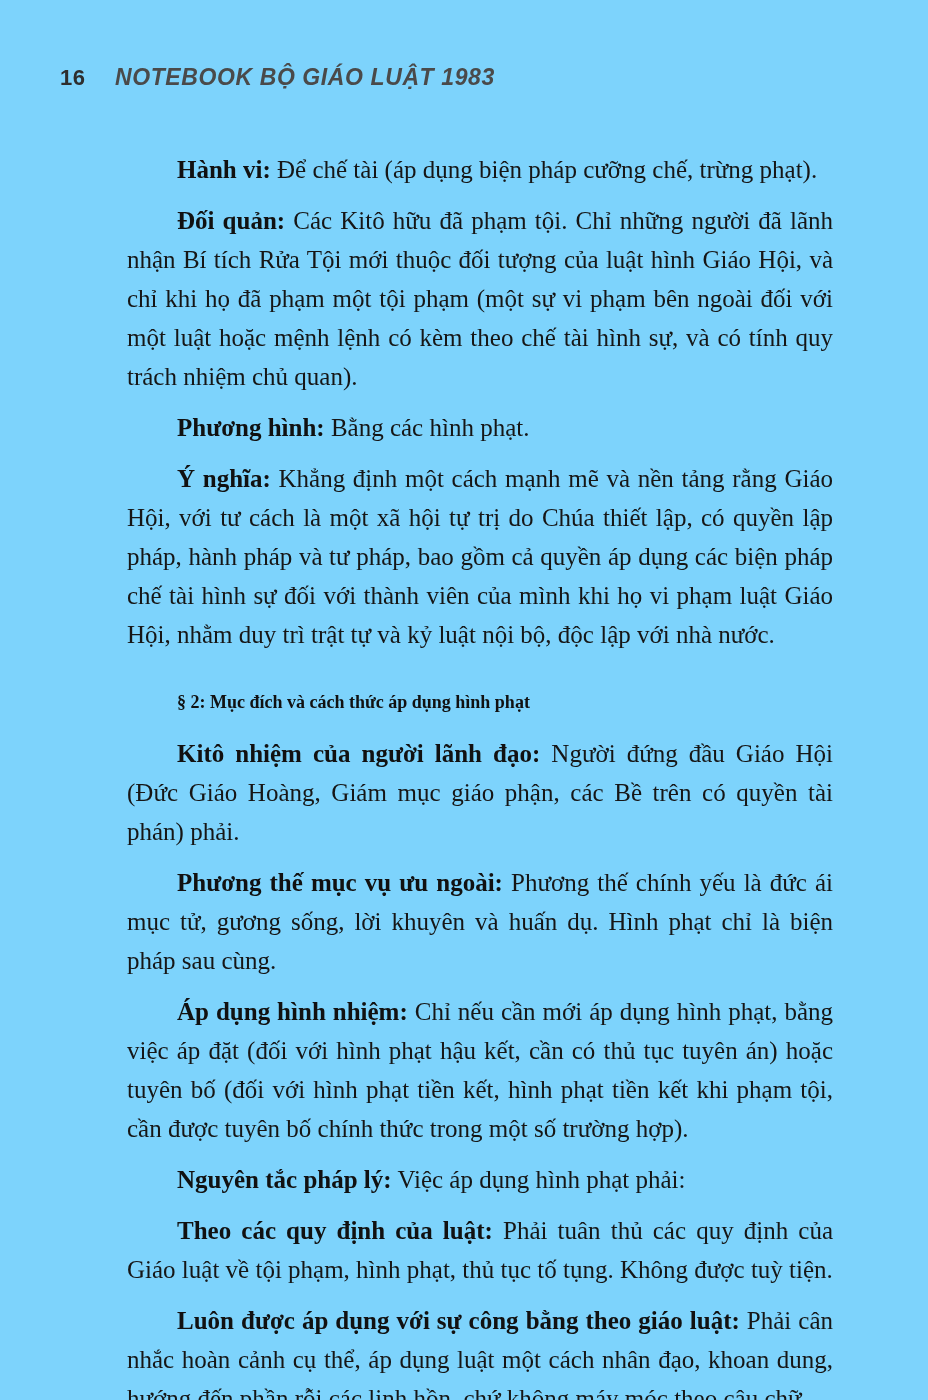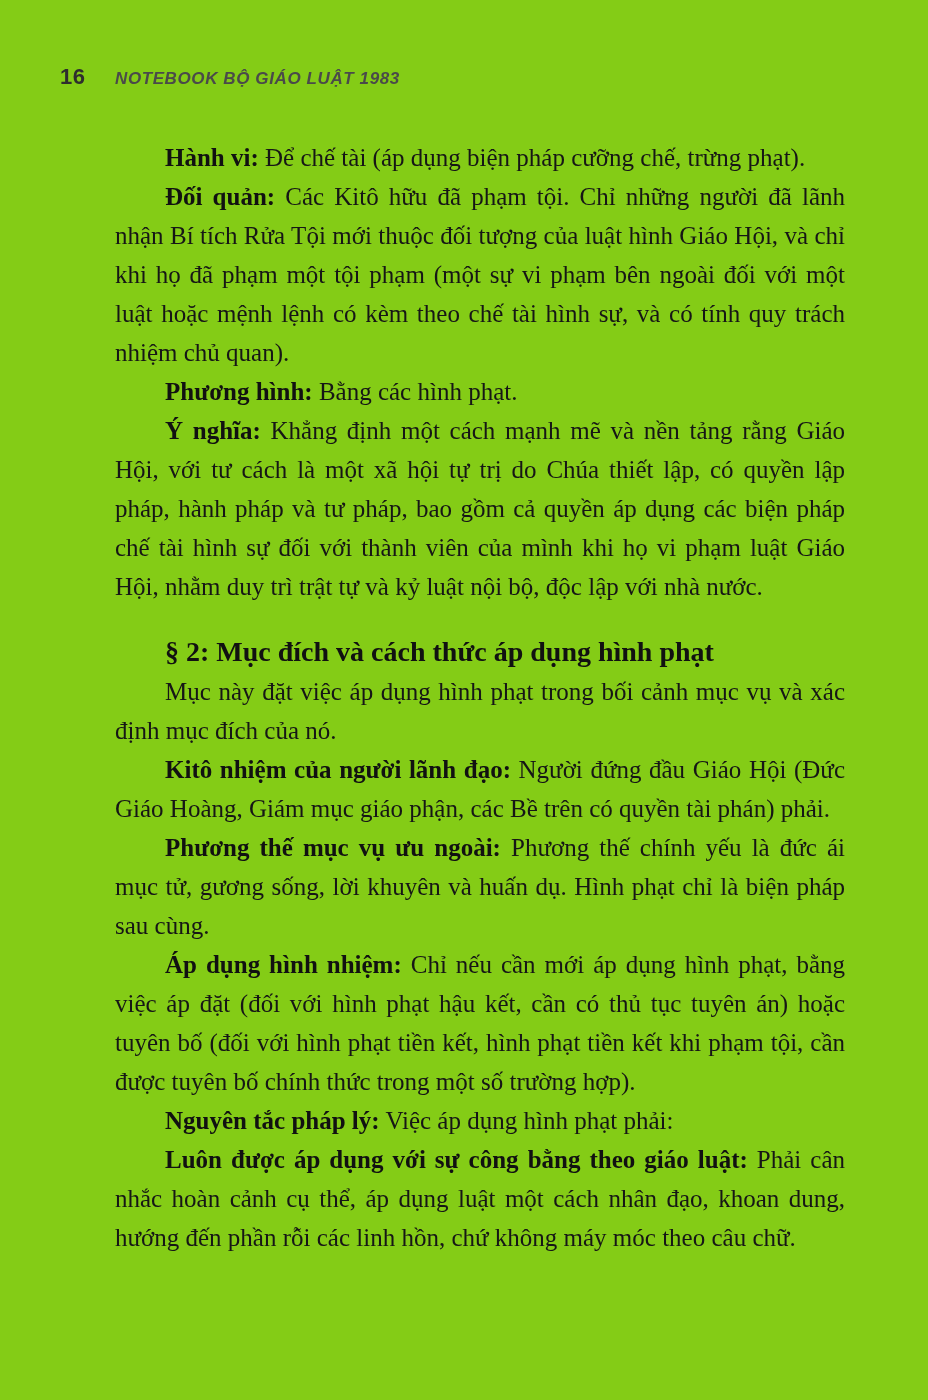--- a/index.html
+++ b/index.html
@@ -4,21 +4,21 @@
 <style>
   html, body {
     margin: 0;
     padding: 0;
     background: #ffffff;
   }
   .page {
     position: relative;
     width: 928px;
     height: 1400px;
-    background: #84cc16;
+    background: #7dd3fc;
     overflow: hidden;
     font-family: "Liberation Serif", "DejaVu Serif", serif;
   }
   .running-header {
     position: absolute;
     top: 64px;
     left: 60px;
     right: 60px;
     display: flex;
     align-items: baseline;
@@ -27,68 +27,68 @@
   .page-number {
     font-size: 22px;
     font-weight: 600;
     color: #2e2e2e;
     width: 55px;
     flex: 0 0 55px;
     font-style: normal;
     letter-spacing: 0.5px;
   }
   .running-title {
-    font-size: 17px;
+    font-size: 23px;
     font-style: italic;
     font-weight: 600;
     color: #4a4a4a;
     letter-spacing: 0.6px;
   }
   .page-body {
     position: absolute;
     top: 138px;
     left: 115px;
     width: 730px;
     font-size: 25px;
     line-height: 39px;
     color: #161616;
   }
   .para {
-    margin: 0;
+    margin: 12px;
     text-indent: 50px;
     text-align: justify;
     text-justify: inter-word;
   }
   .para strong {
     font-weight: bold;
     color: #111111;
   }
   .para.section-heading {
     margin-top: 26px;
     text-align: left;
   }
   .para.section-heading strong {
-    font-size: 28px;
+    font-size: 18px;
   }
 </style>
 </head>
 <body>
 
 <div class="page">
   <div class="running-header">
     <span class="page-number">16</span>
     <span class="running-title">NOTEBOOK BỘ GIÁO LUẬT 1983</span>
   </div>
 
   <div class="page-body">
       <p class="para entry"><strong>Hành vi:</strong> Để chế tài (áp dụng biện pháp cưỡng chế, trừng phạt).</p>
       <p class="para entry"><strong>Đối quản:</strong> Các Kitô hữu đã phạm tội. Chỉ những người đã lãnh nhận Bí tích Rửa Tội mới thuộc đối tượng của luật hình Giáo Hội, và chỉ khi họ đã phạm một tội phạm (một sự vi phạm bên ngoài đối với một luật hoặc mệnh lệnh có kèm theo chế tài hình sự, và có tính quy trách nhiệm chủ quan).</p>
       <p class="para entry"><strong>Phương hình:</strong> Bằng các hình phạt.</p>
       <p class="para entry"><strong>Ý nghĩa:</strong> Khẳng định một cách mạnh mẽ và nền tảng rằng Giáo Hội, với tư cách là một xã hội tự trị do Chúa thiết lập, có quyền lập pháp, hành pháp và tư pháp, bao gồm cả quyền áp dụng các biện pháp chế tài hình sự đối với thành viên của mình khi họ vi phạm luật Giáo Hội, nhằm duy trì trật tự và kỷ luật nội bộ, độc lập với nhà nước.</p>
       <p class="para section-heading"><strong>§ 2: Mục đích và cách thức áp dụng hình phạt</strong></p>
-      <p class="para plain">Mục này đặt việc áp dụng hình phạt trong bối cảnh mục vụ và xác định mục đích của nó.</p>
       <p class="para entry"><strong>Kitô nhiệm của người lãnh đạo:</strong> Người đứng đầu Giáo Hội (Đức Giáo Hoàng, Giám mục giáo phận, các Bề trên có quyền tài phán) phải.</p>
       <p class="para entry"><strong>Phương thế mục vụ ưu ngoài:</strong> Phương thế chính yếu là đức ái mục tử, gương sống, lời khuyên và huấn dụ. Hình phạt chỉ là biện pháp sau cùng.</p>
       <p class="para entry"><strong>Áp dụng hình nhiệm:</strong> Chỉ nếu cần mới áp dụng hình phạt, bằng việc áp đặt (đối với hình phạt hậu kết, cần có thủ tục tuyên án) hoặc tuyên bố (đối với hình phạt tiền kết, hình phạt tiền kết khi phạm tội, cần được tuyên bố chính thức trong một số trường hợp).</p>
       <p class="para entry"><strong>Nguyên tắc pháp lý:</strong> Việc áp dụng hình phạt phải:</p>
+      <p class="para entry"><strong>Theo các quy định của luật:</strong> Phải tuân thủ các quy định của Giáo luật về tội phạm, hình phạt, thủ tục tố tụng. Không được tuỳ tiện.</p>
       <p class="para entry"><strong>Luôn được áp dụng với sự công bằng theo giáo luật:</strong> Phải cân nhắc hoàn cảnh cụ thể, áp dụng luật một cách nhân đạo, khoan dung, hướng đến phần rỗi các linh hồn, chứ không máy móc theo câu chữ.</p>
     </div>
 </div>
 
 </body></html>

